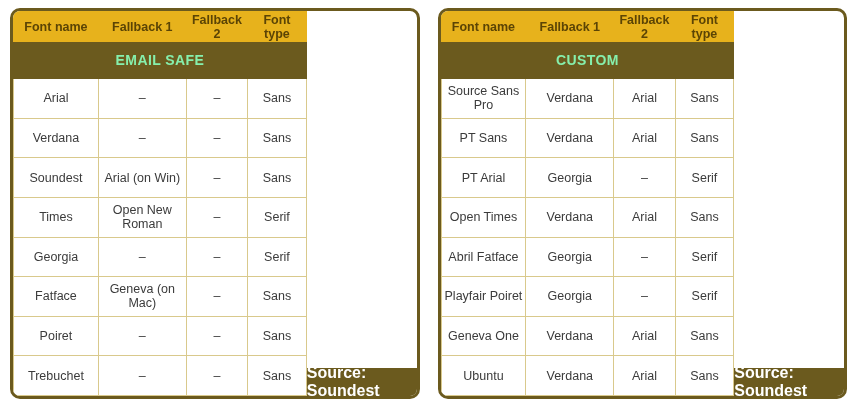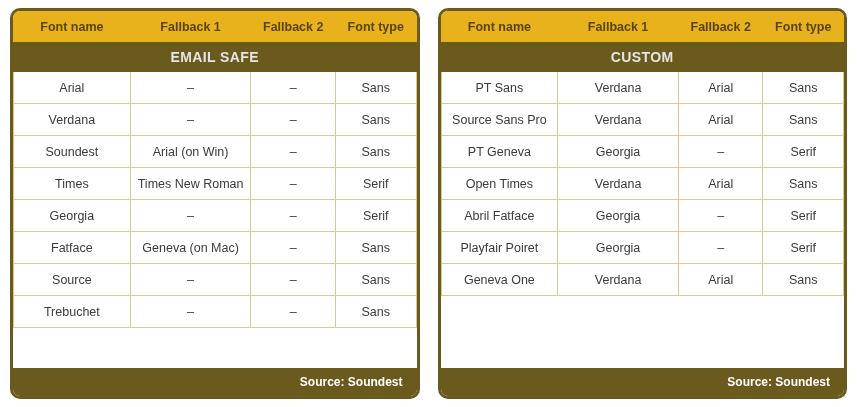--- a/index.html
+++ b/index.html
@@ -22,21 +22,20 @@
     height: 407px;
   }
   .panel {
     flex: 1 1 0;
     border: 3px solid #6b5a1e;
     border-radius: 10px;
     box-sizing: border-box;
     overflow: hidden;
     background: #ffffff;
     display: flex;
-    flex-direction: column;
   }
   table {
     border-collapse: collapse;
     width: 100%;
     table-layout: fixed;
   }
   th, td {
     border: 1px solid #d9c98c;
     text-align: center;
     font-size: 12.5px;
@@ -48,42 +47,42 @@
   thead th {
     background: #e7b21c;
     color: #5b4405;
     font-weight: bold;
     font-size: 12.5px;
     border: 1px solid #e7b21c;
     height: 30px;
   }
   .section-row td {
     background: #6b5a1e;
-    color: #e5e5e5;
+    color: #86efac;
     font-weight: bold;
     font-size: 14px;
     letter-spacing: 0.4px;
     border: 1px solid #6b5a1e;
     height: 30px;
   }
   .c0 { width: 29%; }
   .c1 { width: 30%; }
   .c2 { width: 21%; }
   .c3 { width: 20%; }
   .foot {
     background: #6b5a1e;
     display: flex;
     justify-content: flex-end;
     align-items: center;
     height: 28px;
     margin-top: auto;
   }
   .foot span {
     color: #ffffff;
-    font-size: 12px;
+    font-size: 16px;
     font-weight: bold;
     padding-right: 14px;
   }
   .body-cell-name { font-weight: normal; }
 </style>
 </head>
 <body>
 
 <div class="wrap">
 
@@ -114,38 +113,38 @@
           <td class="c3">Sans</td>
         </tr>
         <tr>
           <td class="c0 body-cell-name">Soundest</td>
           <td class="c1">Arial (on Win)</td>
           <td class="c2">–</td>
           <td class="c3">Sans</td>
         </tr>
         <tr>
           <td class="c0 body-cell-name">Times</td>
-          <td class="c1">Times New Roman</td>
+          <td class="c1">Open New Roman</td>
           <td class="c2">–</td>
           <td class="c3">Serif</td>
         </tr>
         <tr>
           <td class="c0 body-cell-name">Georgia</td>
           <td class="c1">–</td>
           <td class="c2">–</td>
           <td class="c3">Serif</td>
         </tr>
         <tr>
           <td class="c0 body-cell-name">Fatface</td>
           <td class="c1">Geneva (on Mac)</td>
           <td class="c2">–</td>
           <td class="c3">Sans</td>
         </tr>
         <tr>
-          <td class="c0 body-cell-name">Source</td>
+          <td class="c0 body-cell-name">Poiret</td>
           <td class="c1">–</td>
           <td class="c2">–</td>
           <td class="c3">Sans</td>
         </tr>
         <tr>
           <td class="c0 body-cell-name">Trebuchet</td>
           <td class="c1">–</td>
           <td class="c2">–</td>
           <td class="c3">Sans</td>
         </tr>
@@ -164,33 +163,33 @@
           <th class="c1">Fallback 1</th>
           <th class="c2">Fallback 2</th>
           <th class="c3">Font type</th>
         </tr>
       </thead>
       <tbody>
         <tr class="section-row">
           <td colspan="4">CUSTOM</td>
         </tr>
         <tr>
+          <td class="c0 body-cell-name">Source Sans Pro</td>
+          <td class="c1">Verdana</td>
+          <td class="c2">Arial</td>
+          <td class="c3">Sans</td>
+        </tr>
+        <tr>
           <td class="c0 body-cell-name">PT Sans</td>
           <td class="c1">Verdana</td>
           <td class="c2">Arial</td>
           <td class="c3">Sans</td>
         </tr>
         <tr>
-          <td class="c0 body-cell-name">Source Sans Pro</td>
-          <td class="c1">Verdana</td>
-          <td class="c2">Arial</td>
-          <td class="c3">Sans</td>
-        </tr>
-        <tr>
-          <td class="c0 body-cell-name">PT Geneva</td>
+          <td class="c0 body-cell-name">PT Arial</td>
           <td class="c1">Georgia</td>
           <td class="c2">–</td>
           <td class="c3">Serif</td>
         </tr>
         <tr>
           <td class="c0 body-cell-name">Open Times</td>
           <td class="c1">Verdana</td>
           <td class="c2">Arial</td>
           <td class="c3">Sans</td>
         </tr>
@@ -201,20 +200,26 @@
           <td class="c3">Serif</td>
         </tr>
         <tr>
           <td class="c0 body-cell-name">Playfair Poiret</td>
           <td class="c1">Georgia</td>
           <td class="c2">–</td>
           <td class="c3">Serif</td>
         </tr>
         <tr>
           <td class="c0 body-cell-name">Geneva One</td>
+          <td class="c1">Verdana</td>
+          <td class="c2">Arial</td>
+          <td class="c3">Sans</td>
+        </tr>
+        <tr>
+          <td class="c0 body-cell-name">Ubuntu</td>
           <td class="c1">Verdana</td>
           <td class="c2">Arial</td>
           <td class="c3">Sans</td>
         </tr>
       </tbody>
     </table>
     <div class="foot">
       <span>Source: Soundest</span>
     </div>
   </div>

